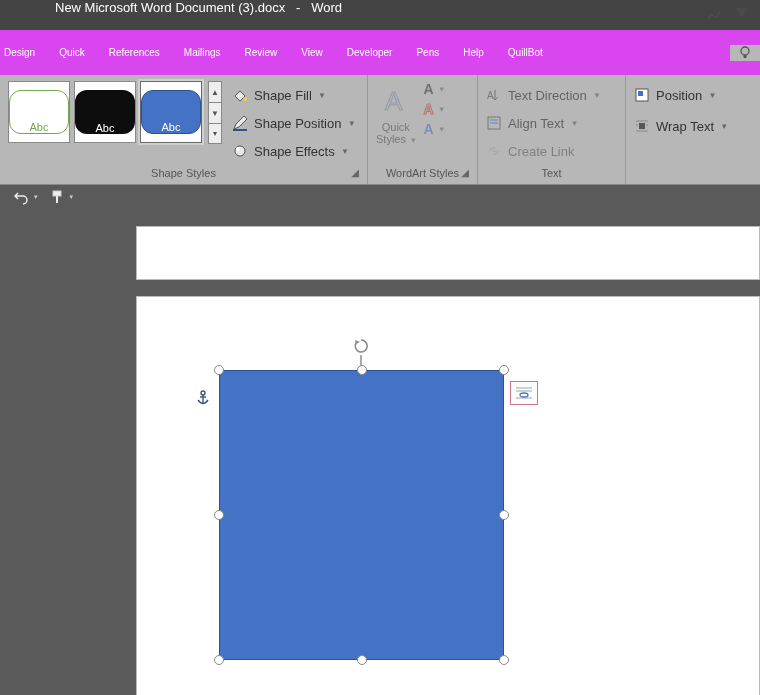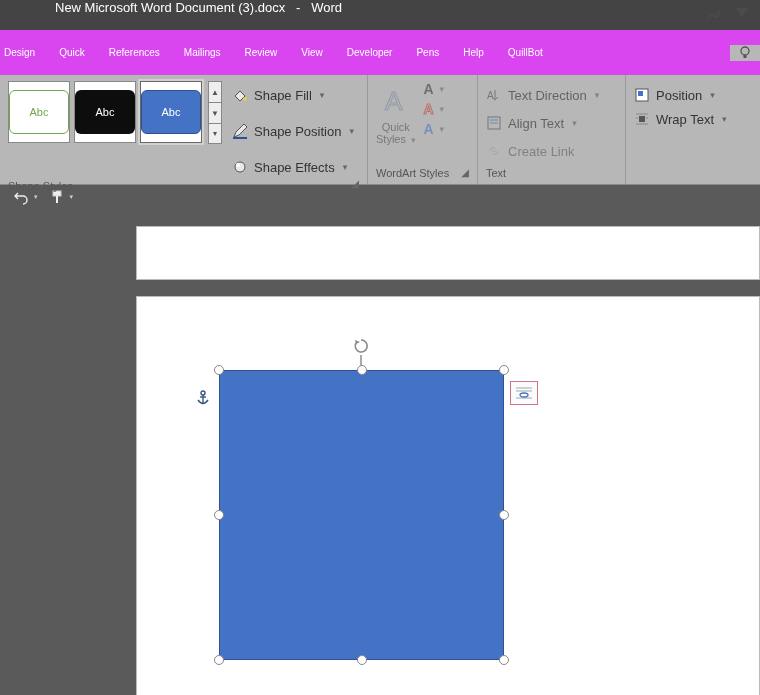--- a/index.html
+++ b/index.html
@@ -17,51 +17,51 @@
   .tabstrip .tab { padding: 0 12px; display: flex; align-items: center; cursor: pointer; }
   .tabstrip .tab:first-child { padding-left: 4px; }
   .tabstrip .spacer { flex: 1; }
   .tabstrip .tab.active { background: #b7b7b7; color: #222; }
   .tabstrip .lightbulb { width: 30px; display: flex; align-items: center; justify-content: center; background: #b7b7b7; }
 
   
   .ribbon { height: 110px; background: #b7b7b7; display: flex; align-items: stretch; border-bottom: 1px solid #8a8a8a; }
   .group { border-right: 1px solid #9a9a9a; padding: 6px 8px 2px 8px; display: flex; flex-direction: column; }
   .group-body { flex: 1; display: flex; }
-  .group-label { font-size: 11px; color: #555; height: 16px; line-height: 14px; position: relative; }
+  .group-label { font-size: 11px; color: #555; text-align: center; height: 16px; line-height: 14px; position: relative; }
   .group-label .launcher { position: absolute; right: 0; bottom: 2px; font-size: 10px; color: #666; }
 
   
   .style-gallery { display: flex; gap: 4px; align-items: flex-start; }
   .style-card { width: 62px; height: 62px; border: 1px solid #888; background: #fff; display: flex; align-items: center; justify-content: center; font-size: 11px; position: relative; }
   .style-card.sel { border: 1px solid #6a6a6a; box-shadow: 0 0 0 2px #d0d0d0; }
-  .style-card .inner { width: 64px; height: 44px; border-radius: 6px; display: flex; align-items: center; justify-content: center; }
+  .style-card .inner { width: 64px; height: 44px; border-radius: 12px; display: flex; align-items: flex-end; justify-content: center; }
   .gal-controls { display: flex; flex-direction: column; margin-left: 2px; }
   .gal-controls .btn { width: 14px; height: 21px; border: 1px solid #888; border-bottom: none; background: #eee; font-size: 8px; display: flex; align-items: center; justify-content: center; color: #555; }
   .gal-controls .btn:last-child { border-bottom: 1px solid #888; }
-  .shape-menu { margin-left: 10px; display: flex; flex-direction: column; gap: 12px; padding-top: 2px; }
+  .shape-menu { margin-left: 10px; display: flex; flex-direction: column; gap: 4px; padding-top: 2px; }
   .menu-item { display: flex; align-items: center; font-size: 13px; color: #333; gap: 6px; height: 24px; }
   .menu-item .ico { width: 16px; height: 16px; display: flex; align-items: center; justify-content: center; }
   .chev { font-size: 9px; color: #666; margin-left: 2px; }
 
   
   .wa-body { display: flex; align-items: flex-start; gap: 6px; opacity: .55; }
   .wa-big { width: 30px; height: 40px; display: flex; align-items: center; justify-content: center; }
   .wa-stack { display: flex; flex-direction: column; align-items: center; font-size: 11px; color: #444; }
   .wa-mini { display: flex; flex-direction: column; gap: 4px; }
   .wa-mini-row { display: flex; align-items: center; gap: 2px; }
   .wa-mini .A { font-size: 14px; font-weight: bold; color: #555; width: 14px; text-align:center; }
 
   
   .text-body { display: flex; flex-direction: column; gap: 4px; padding-top: 2px; opacity: .75; }
   .text-body .menu-item { opacity: .85; }
   .text-body .menu-item.disabled { opacity: .55; align-items: center; }
 
   
-  .arr-body { display: flex; flex-direction: column; gap: 0; padding-top: 2px; }
+  .arr-body { display: flex; flex-direction: column; gap: 7px; padding-top: 2px; }
 
   
   .qat { height: 24px; background: #5a5a5a; display: flex; align-items: center; padding-left: 12px; gap: 10px; color: #eee; }
   .qat .qbtn { width: 18px; height: 18px; display: flex; align-items: center; justify-content: center; font-size: 13px; }
   .qat .qchev { font-size: 7px; color: #ccc; margin-left: -6px; }
 
   
   .workspace { position: absolute; left: 0; right: 0; top: 209px; bottom: 0; background: #5a5a5a; overflow: hidden; }
   .page-strip { position: absolute; left: 136px; top: 17px; right: 0; height: 54px; background: #fff; border: 1px solid #bbb; }
   .page { position: absolute; left: 136px; top: 87px; right: 0; bottom: -20px; background: #fff; border: 1px solid #bbb; }

